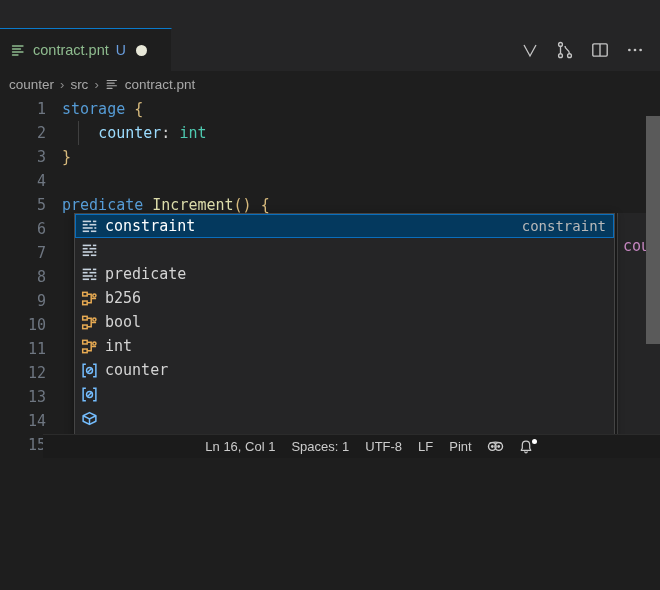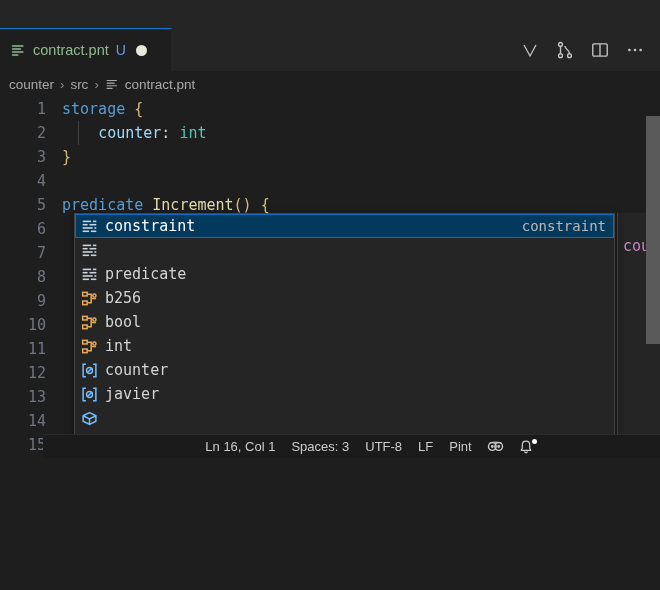--- a/index.html
+++ b/index.html
@@ -562,39 +562,38 @@
           </svg>
           <span class="sug-label">counter</span>
         </div>
         <div class="sug-row">
           <svg class="sug-icon" viewBox="0 0 16 16">
             <path d="M4.6 2.2 L2 2.2 L2 13.8 L4.6 13.8" fill="none" stroke="#75beff" stroke-width="1.4"></path>
             <path d="M11.4 2.2 L14 2.2 L14 13.8 L11.4 13.8" fill="none" stroke="#75beff" stroke-width="1.4"></path>
             <circle cx="8" cy="8" r="2.8" fill="none" stroke="#75beff" stroke-width="1.4"></circle>
             <line x1="6.1" y1="9.9" x2="9.9" y2="6.1" stroke="#75beff" stroke-width="1.4"></line>
           </svg>
-          <span class="sug-label">javier</span>
         </div>
         <div class="sug-row">
           <svg class="sug-icon" viewBox="0 0 16 16">
             <path d="M8 2.4 L14 5.4 L14 10.6 L8 13.6 L2 10.6 L2 5.4 Z" fill="none" stroke="#75beff" stroke-width="1.4" stroke-linejoin="round"></path>
             <path d="M2 5.4 L8 8.4 L14 5.4" fill="none" stroke="#75beff" stroke-width="1.4" stroke-linejoin="round"></path>
             <path d="M8 8.4 L8 13.6" fill="none" stroke="#75beff" stroke-width="1.4"></path>
           </svg>
         </div>
       </div>
 
     <div class="vscroll"></div>
     <div class="hscroll-track"></div>
     <div class="hscroll-thumb"></div>
   </div>
 
   <div class="statusbar">
     <div class="sb-item">Ln 16, Col 1</div>
-    <div class="sb-item">Spaces: 3</div>
+    <div class="sb-item">Spaces: 1</div>
     <div class="sb-item">UTF-8</div>
     <div class="sb-item">LF</div>
     <div class="sb-item">Pint</div>
     <div class="sb-icon">
       <svg width="17" height="17" viewBox="0 0 16 16">
         <circle cx="5" cy="8" r="3.6" fill="none" stroke="#cccccc" stroke-width="1.3"></circle>
         <circle cx="11" cy="8" r="3.6" fill="none" stroke="#cccccc" stroke-width="1.3"></circle>
         <circle cx="5" cy="8" r="1.3" fill="#cccccc"></circle>
         <circle cx="11" cy="8" r="1.3" fill="#cccccc"></circle>
         <path d="M2.2 5.2 C3.5 3.4 12.5 3.4 13.8 5.2" fill="none" stroke="#cccccc" stroke-width="1.2"></path>

